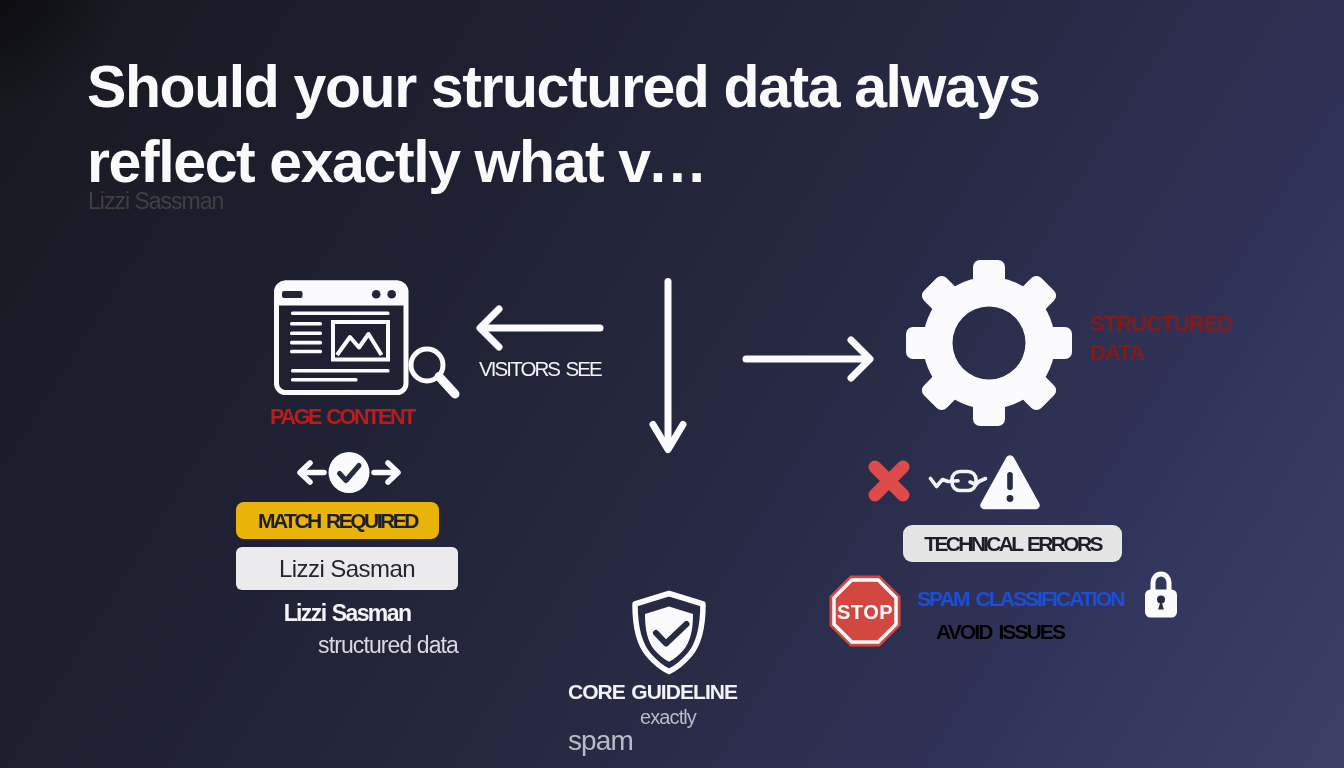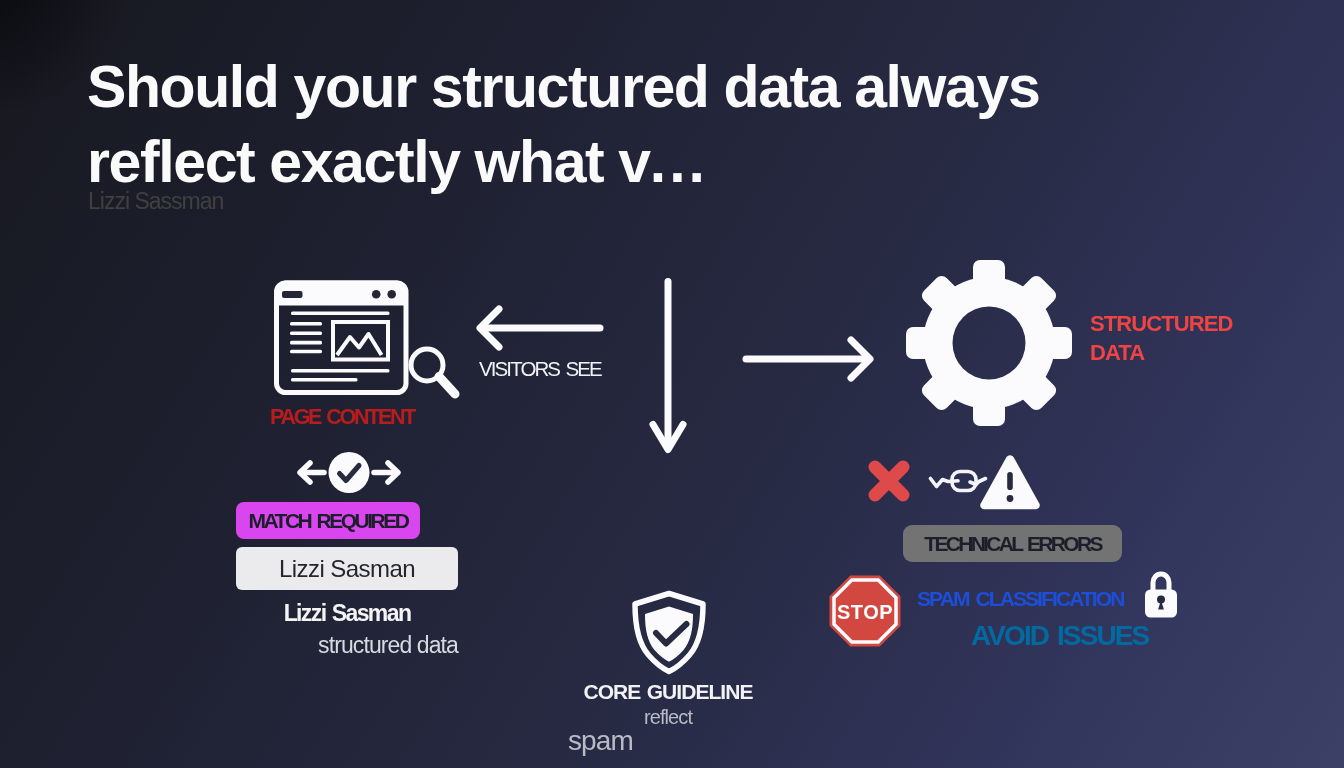--- a/index.html
+++ b/index.html
@@ -79,49 +79,49 @@
         <rect x="70" y="3" width="32" height="30" rx="7" transform="rotate(45 86 86)"></rect>
         <rect x="70" y="3" width="32" height="30" rx="7" transform="rotate(90 86 86)"></rect>
         <rect x="70" y="3" width="32" height="30" rx="7" transform="rotate(135 86 86)"></rect>
         <rect x="70" y="3" width="32" height="30" rx="7" transform="rotate(180 86 86)"></rect>
         <rect x="70" y="3" width="32" height="30" rx="7" transform="rotate(225 86 86)"></rect>
         <rect x="70" y="3" width="32" height="30" rx="7" transform="rotate(270 86 86)"></rect>
         <rect x="70" y="3" width="32" height="30" rx="7" transform="rotate(315 86 86)"></rect>
       </g>
     </g>
   </svg>
-  <div class="abs" style="left:1090px;top:309px;font-size:22px;line-height:29px;font-weight:700;color:#ef4444;letter-spacing:-0.9px;" id="sd">STRUCTURED<br>DATA</div>
+  <div class="abs" style="left:1090px;top:309px;font-size:22px;line-height:29px;font-weight:700;color:#7f1d1d;letter-spacing:-0.9px;" id="sd">STRUCTURED<br>DATA</div>
 
   <svg class="abs" style="left:292px;top:445px;" width="114" height="55" viewBox="0 0 114 55">
     <g fill="none" stroke="#fbfbfd" stroke-width="5.5" stroke-linecap="round" stroke-linejoin="round">
       <path d="M32,27.5 L9,27.5"></path>
       <path d="M18,18 L8,27.5 L18,37"></path>
       <path d="M82,27.5 L105,27.5"></path>
       <path d="M96,18 L106,27.5 L96,37"></path>
     </g>
     <circle cx="57" cy="27.5" r="20.5" fill="#fbfbfd"></circle>
     <path d="M47.5,28.5 L54,35.5 L67,20.5" fill="none" stroke="#272b40" stroke-width="5" stroke-linecap="round" stroke-linejoin="round"></path>
   </svg>
 
-  <div class="abs" style="left:236px;top:502px;width:184px;height:37px;background:#d946ef;border-radius:8px;display:flex;align-items:center;justify-content:center;font-size:21px;font-weight:700;color:#1c1e2b;letter-spacing:-2.5px;word-spacing:3px;white-space:nowrap;">
+  <div class="abs" style="left:236px;top:502px;width:203px;height:37px;background:#eab308;border-radius:8px;display:flex;align-items:center;justify-content:center;font-size:21px;font-weight:700;color:#1c1e2b;letter-spacing:-2.5px;word-spacing:3px;white-space:nowrap;">
     <span id="mr">MATCH REQUIRED</span>
   </div>
   <div class="abs" style="left:236px;top:547px;width:222px;height:43px;background:#ebebee;border-radius:6px;display:flex;align-items:center;justify-content:center;font-size:24px;color:#26272e;letter-spacing:-0.55px;white-space:nowrap;">
     <span id="lsx">Lizzi Sasman</span>
   </div>
   <div class="abs" style="left:236px;top:600px;width:222px;text-align:center;font-size:23px;font-weight:700;color:#f4f4f6;letter-spacing:-1.6px;word-spacing:1.5px;white-space:nowrap;"><span id="lsb">Lizzi Sasman</span></div>
   <div class="abs" style="left:236px;top:632px;width:222px;text-align:right;font-size:23px;color:#d9d9e0;letter-spacing:-0.9px;white-space:nowrap;"><span id="std">structured data</span></div>
 
   <svg class="abs" style="left:630px;top:590px;" width="78" height="86" viewBox="0 0 78 86">
     <path d="M39,3.5 L73,14 C73,35.5 70,53 59.5,65 C53,72.5 45.5,78.5 39,81.5 C32.5,78.5 25,72.5 18.5,65 C8,53 5,35.5 5,14 Z" fill="none" stroke="#fbfbfd" stroke-width="5.5" stroke-linejoin="round"></path>
     <path d="M39,16.5 L63,24 C63,40 60.5,51.5 53.5,60 C49,65.5 43.5,69.5 39,71.7 C34.5,69.5 29,65.5 24.5,60 C17.5,51.5 15,40 15,24 Z" fill="#fbfbfd"></path>
     <path d="M26,43 L36,53.5 L56.5,34" fill="none" stroke="#272b40" stroke-width="6" stroke-linecap="round" stroke-linejoin="round"></path>
   </svg>
-  <div class="abs" style="left:568px;top:680px;width:200px;text-align:center;font-size:21px;font-weight:700;color:#f2f2f5;letter-spacing:-0.95px;word-spacing:1.5px;white-space:nowrap;"><span id="cg">CORE GUIDELINE</span></div>
-  <div class="abs" style="left:568px;top:706px;width:200px;text-align:center;font-size:20px;color:#b9bac6;letter-spacing:-0.9px;"><span id="ct">reflect</span></div>
+  <div class="abs" style="left:568px;top:680px;width:200px;font-size:21px;font-weight:700;color:#f2f2f5;letter-spacing:-0.95px;word-spacing:1.5px;white-space:nowrap;"><span id="cg">CORE GUIDELINE</span></div>
+  <div class="abs" style="left:568px;top:706px;width:200px;text-align:center;font-size:20px;color:#b9bac6;letter-spacing:-0.9px;"><span id="ct">exactly</span></div>
   <div class="abs" style="left:568px;top:725px;width:200px;text-align:left;font-size:28px;color:#b9bac6;letter-spacing:-0.9px;">spam</div>
 
   <svg class="abs" style="left:866px;top:458px;" width="46" height="46" viewBox="0 0 46 46">
     <g fill="none" stroke="#dd4a49" stroke-width="13" stroke-linecap="round">
       <path d="M9,9 L37,37"></path>
       <path d="M37,9 L9,37"></path>
     </g>
   </svg>
   <svg class="abs" style="left:928px;top:466px;" width="60" height="32" viewBox="0 0 60 32">
     <g fill="none" stroke="#f4f4f8" stroke-width="3.6" stroke-linecap="round" stroke-linejoin="round">
@@ -129,30 +129,30 @@
       <rect x="24" y="5.5" width="24" height="19" rx="8"></rect>
       <path d="M42,16 L48,18.5 L51,15.5 L57.5,12.5"></path>
     </g>
   </svg>
   <svg class="abs" style="left:977px;top:453px;" width="66" height="58" viewBox="0 0 66 58">
     <path d="M29.5,4 a4.3,4.3 0 0 1 7,0 L62,50 a4,4 0 0 1 -3.5,6.3 L7.5,56.3 A4,4 0 0 1 4,50 Z" fill="#fbfbfd"></path>
     <rect x="30.2" y="19" width="5.6" height="18" rx="2.8" fill="#272b40"></rect>
     <circle cx="33" cy="45.5" r="3.4" fill="#272b40"></circle>
   </svg>
 
-  <div class="abs" style="left:903px;top:525px;width:219px;height:37px;background:#737373;border-radius:9px;display:flex;align-items:center;justify-content:center;font-size:21px;font-weight:700;color:#1c1e2b;letter-spacing:-2.7px;word-spacing:3px;white-space:nowrap;">
+  <div class="abs" style="left:903px;top:525px;width:219px;height:37px;background:#e5e5e5;border-radius:9px;display:flex;align-items:center;justify-content:center;font-size:21px;font-weight:700;color:#1c1e2b;letter-spacing:-2.7px;word-spacing:3px;white-space:nowrap;">
     <span id="te">TECHNICAL ERRORS</span>
   </div>
 
   <svg class="abs" style="left:829px;top:575px;" width="72" height="72" viewBox="0 0 72 72">
     <polygon points="21.3,0.5 50.7,0.5 71.5,21.3 71.5,50.7 50.7,71.5 21.3,71.5 0.5,50.7 0.5,21.3" fill="#d2473f"></polygon>
     <polygon points="22.8,5 49.2,5 67,22.8 67,49.2 49.2,67 22.8,67 5,49.2 5,22.8" fill="none" stroke="#fbfbfd" stroke-width="3.5"></polygon>
     <text x="36" y="43.5" text-anchor="middle" font-family="Liberation Sans, sans-serif" font-size="20" font-weight="700" fill="#ffffff" letter-spacing="0.5">STOP</text>
   </svg>
   <div class="abs" id="spam" style="left:917px;top:587px;font-size:21px;font-weight:700;color:#1d4ed8;letter-spacing:-1.9px;word-spacing:3px;white-space:nowrap;">SPAM CLASSIFICATION</div>
-  <div class="abs" id="avoid" style="left:971px;top:620px;font-size:28px;font-weight:700;color:#0369a1;letter-spacing:-1.9px;word-spacing:3px;white-space:nowrap;">AVOID ISSUES</div>
+  <div class="abs" id="avoid" style="left:936px;top:620px;font-size:21px;font-weight:700;color:#000000;letter-spacing:-1.9px;word-spacing:3px;white-space:nowrap;">AVOID ISSUES</div>
 
   <svg class="abs" style="left:1143px;top:570px;" width="36" height="48" viewBox="0 0 36 48">
     <path d="M10,22 v-9.5 a8,8.5 0 0 1 16,0 v9.5" fill="none" stroke="#fbfbfd" stroke-width="5"></path>
     <rect x="2" y="19.5" width="32" height="28" rx="5.5" fill="#fbfbfd"></rect>
     <circle cx="18" cy="29.5" r="4" fill="#272b40"></circle>
     <path d="M18,30 l-2.9,9.5 h5.8 z" fill="#272b40"></path>
   </svg>
 
 </body></html>

